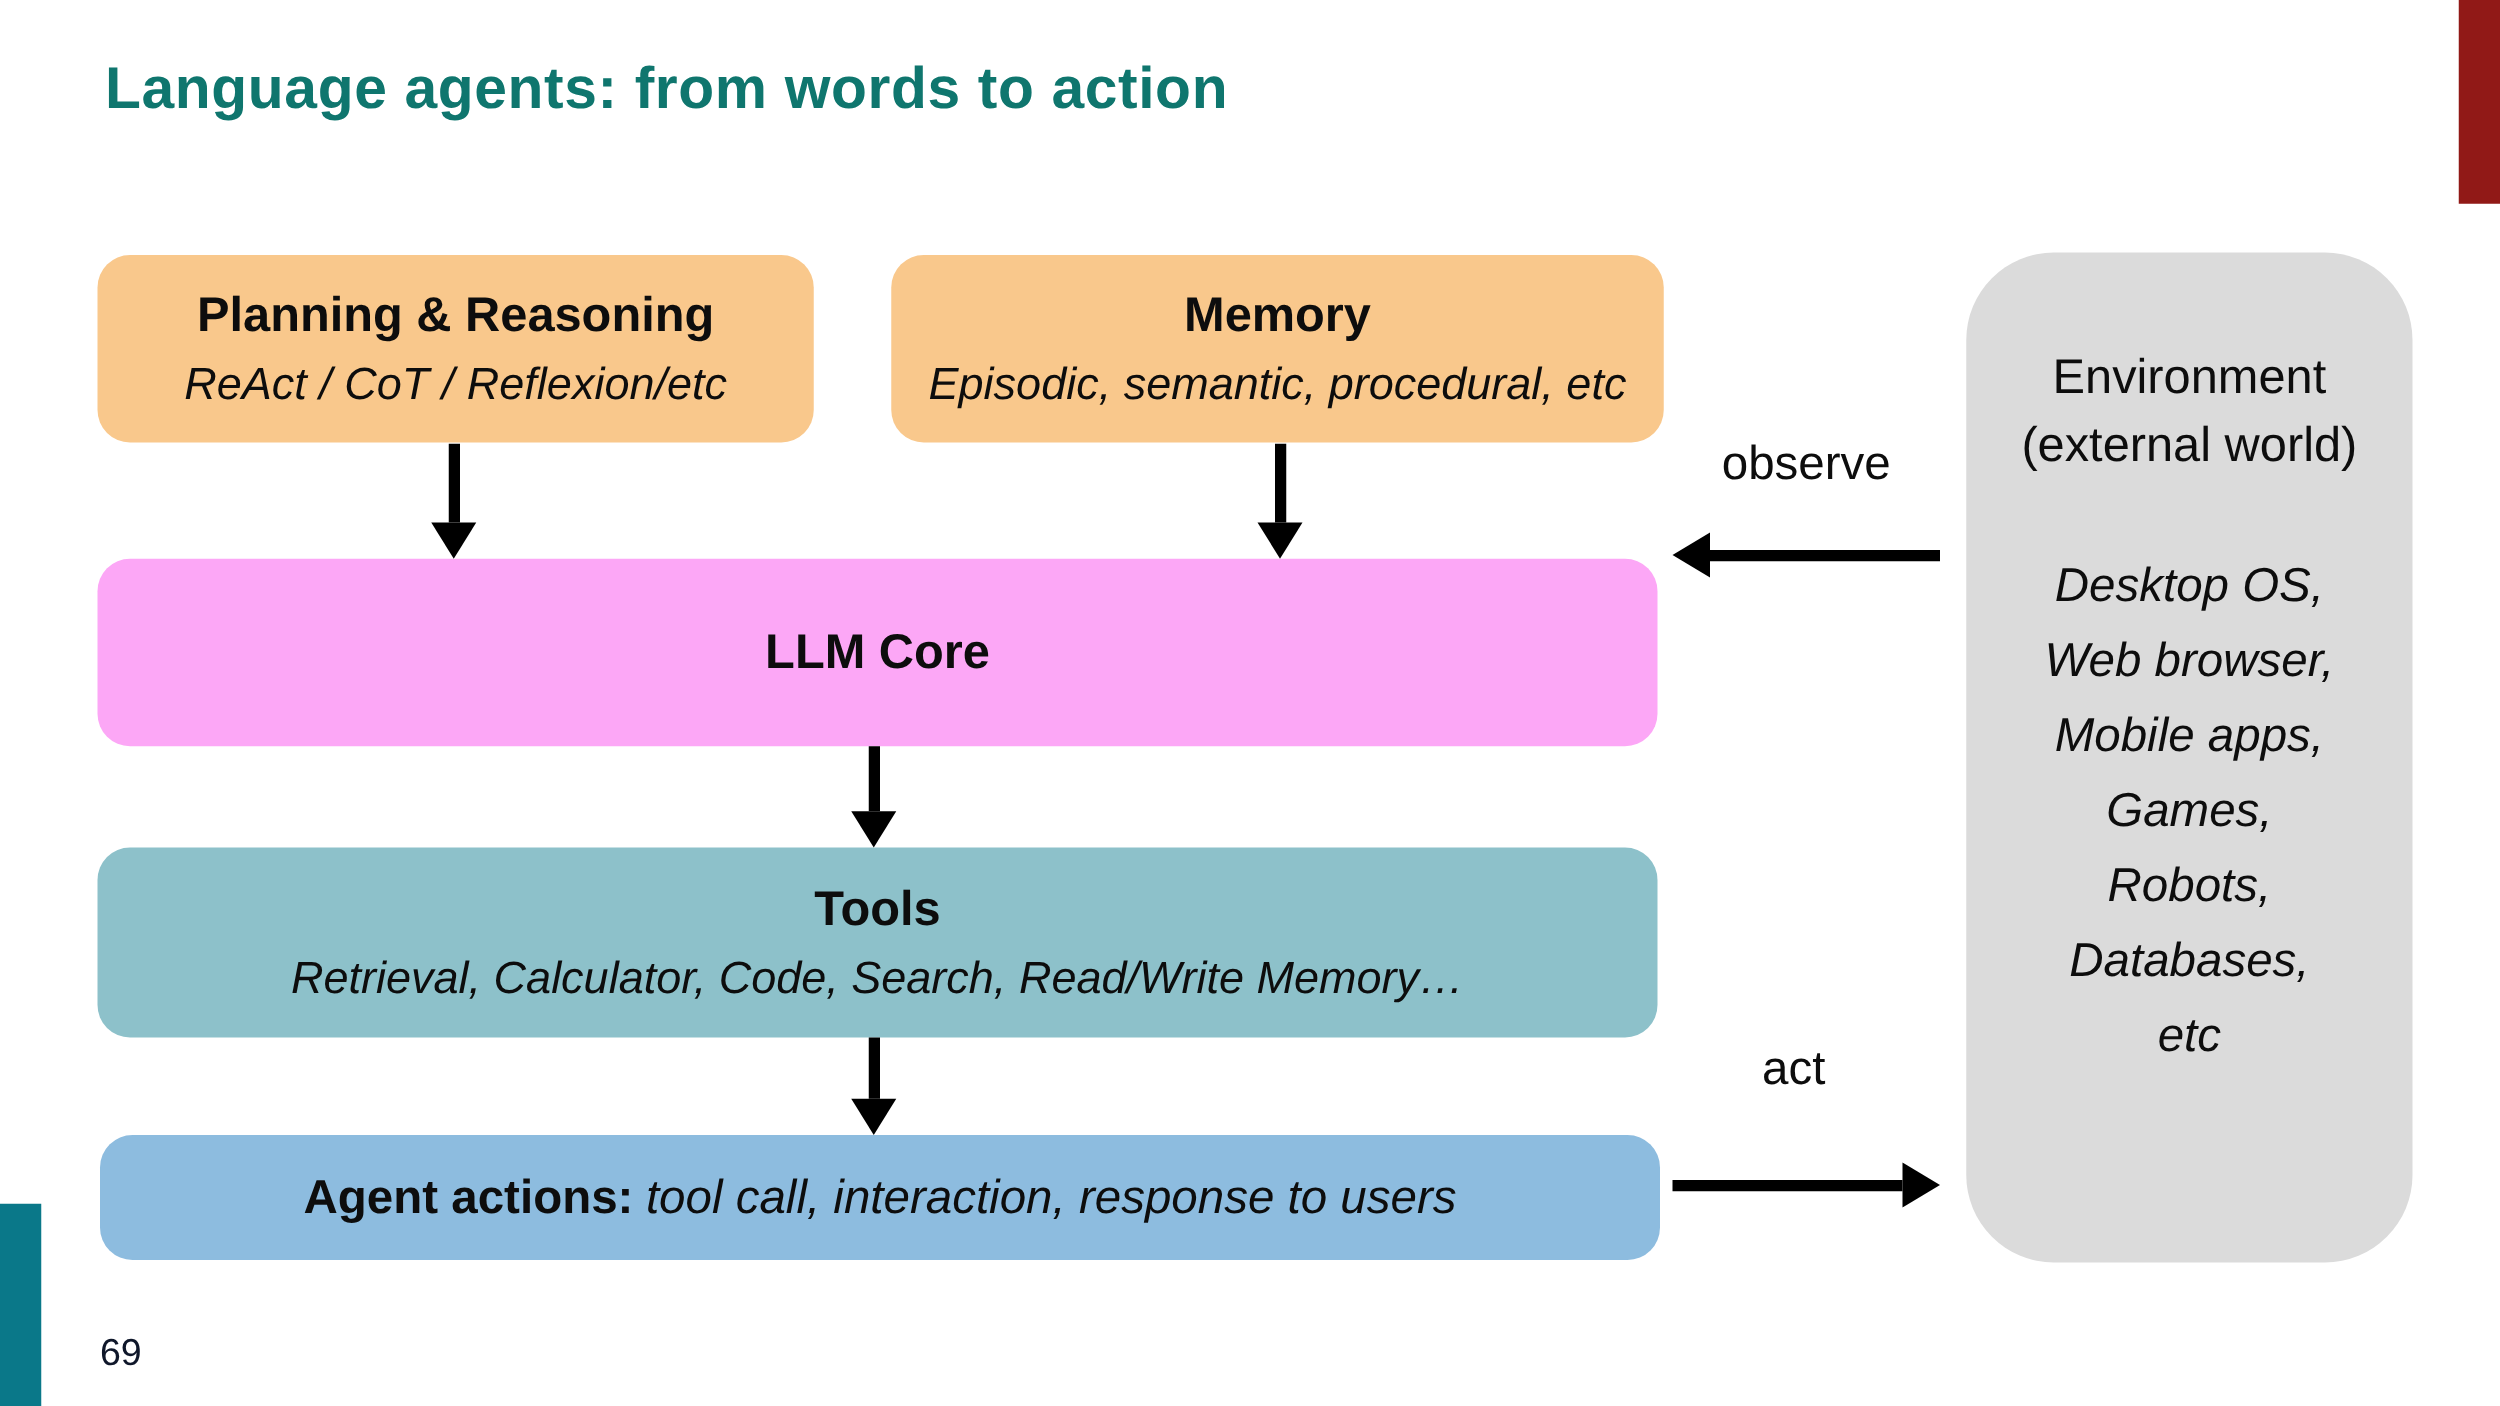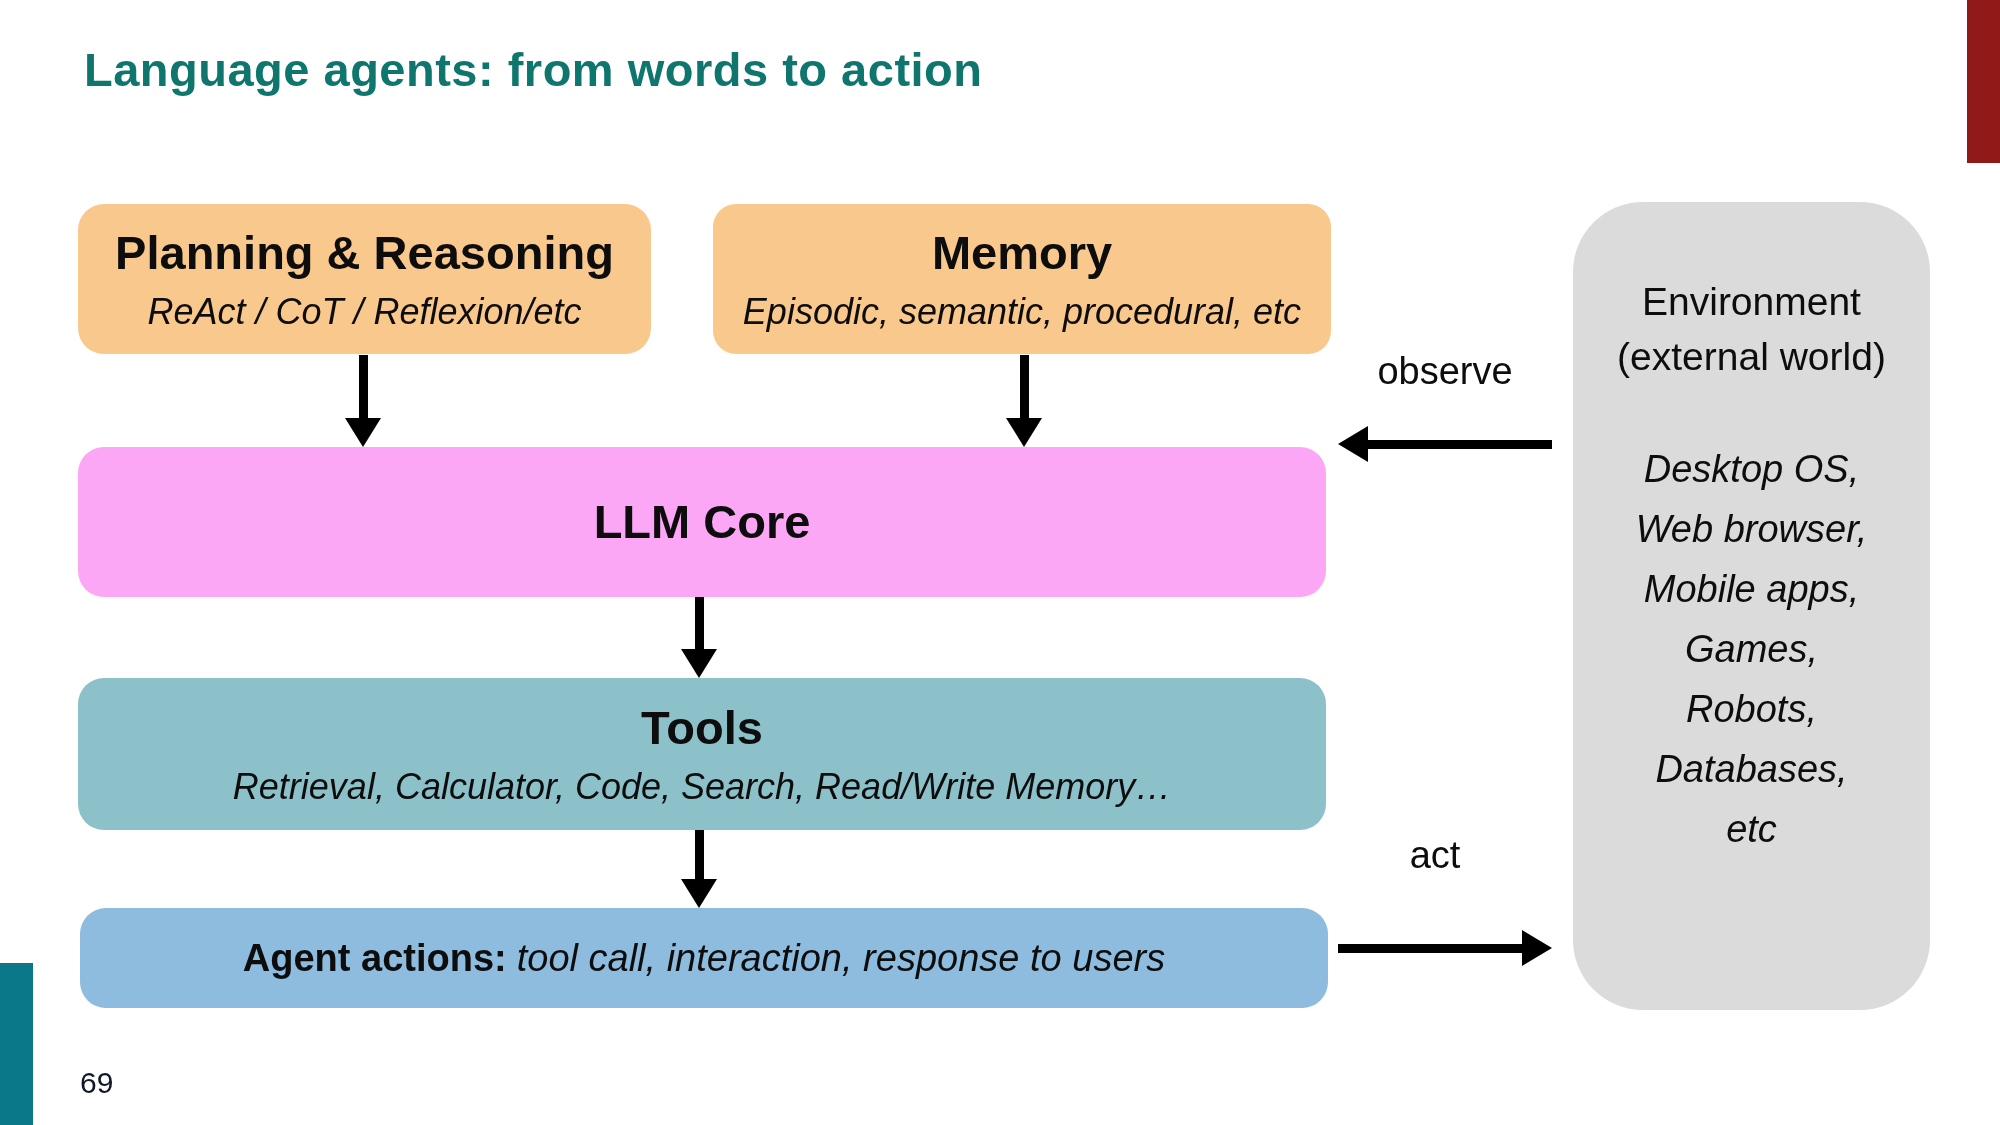--- a/index.html
+++ b/index.html
@@ -37,25 +37,25 @@
 
   .box {
     position: absolute;
     border-radius: 26px;
     display: flex;
     flex-direction: column;
     align-items: center;
     justify-content: center;
     text-align: center;
   }
-  .box-title { font-size: 47px; font-weight: bold; line-height: 1.25; }
+  .box-title { font-size: 39px; font-weight: bold; line-height: 1.25; }
   .box-sub   { font-size: 36px; font-style: italic; line-height: 1.25; margin-top: 6px; }
 
   .box-planning { left: 78px;  top: 204px; width: 573px;  height: 150px; background: #f9c88c; }
-  .box-memory   { left: 713px; top: 204px; width: 618px;  height: 150px; background: #f9c88c; border-radius: 23px; }
+  .box-memory   { left: 713px; top: 204px; width: 618px;  height: 150px; background: #f9c88c; }
   .box-llm      { left: 78px;  top: 447px; width: 1248px; height: 150px; background: #fca7f6; }
   .box-tools    { left: 78px;  top: 678px; width: 1248px; height: 152px; background: #8dc1ca; }
   .box-actions  { left: 80px;  top: 908px; width: 1248px; height: 100px; background: #8dbcdf; }
 
   .actions-line { font-size: 38px; white-space: nowrap; }
   .actions-line .bold-part { font-weight: bold; }
   .actions-line .italic-part { font-style: italic; margin-left: 10px; }
 
   .box-environment {
     left: 1573px; top: 202px; width: 357px; height: 808px;

